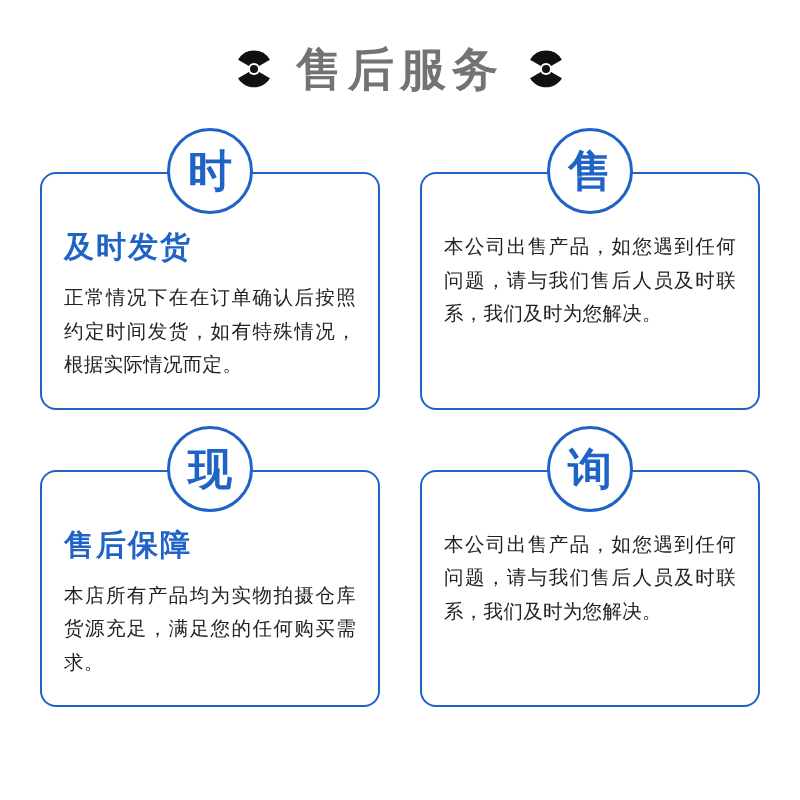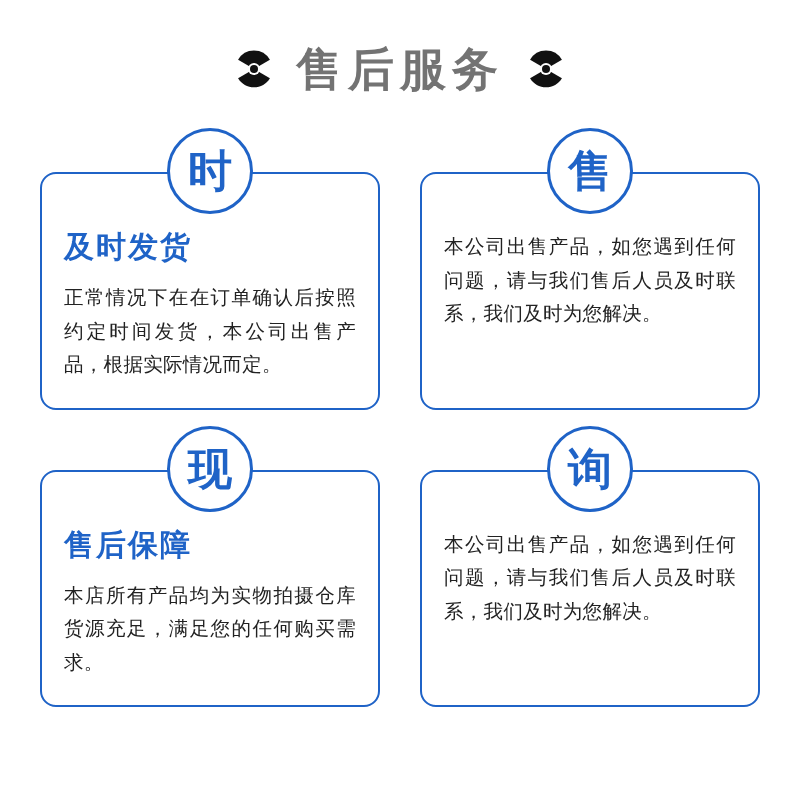--- a/index.html
+++ b/index.html
@@ -128,21 +128,21 @@
         <circle cx="50" cy="50" r="10" fill="#111111"></circle>
       </svg>
     </span>
   </div>
 
   <div class="grid">
 
     <div class="card">
       <div class="badge">时</div>
       <div class="card-title">及时发货</div>
-      <div class="card-body">正常情况下在在订单确认后按照约定时间发货，本公司出售产品，根据实际情况而定。</div>
+      <div class="card-body">正常情况下在在订单确认后按照约定时间发货，如有特殊情况，根据实际情况而定。</div>
     </div>
 
     <div class="card">
       <div class="badge">售</div>
       <div class="card-body">本公司出售产品，如您遇到任何问题，请与我们售后人员及时联系，我们及时为您解决。</div>
     </div>
 
     <div class="card">
       <div class="badge">现</div>
       <div class="card-title">售后保障</div>

